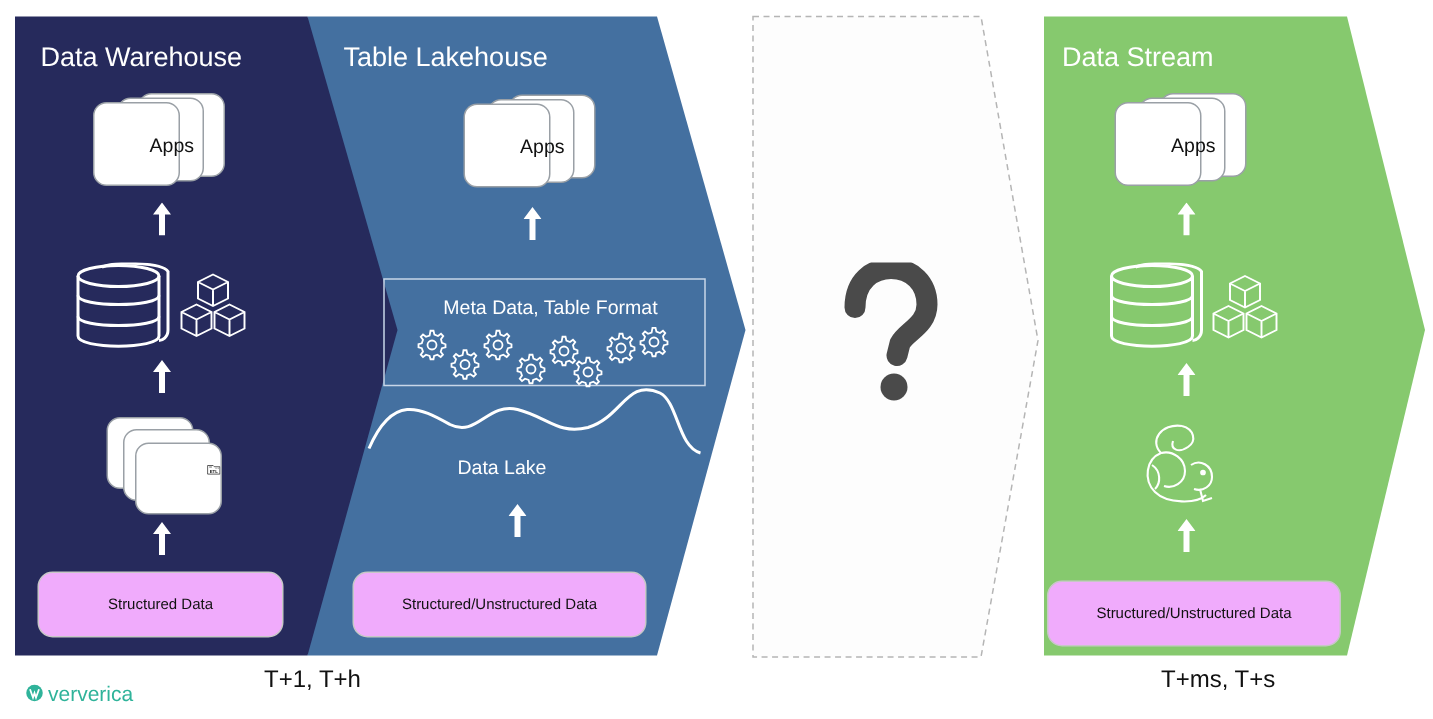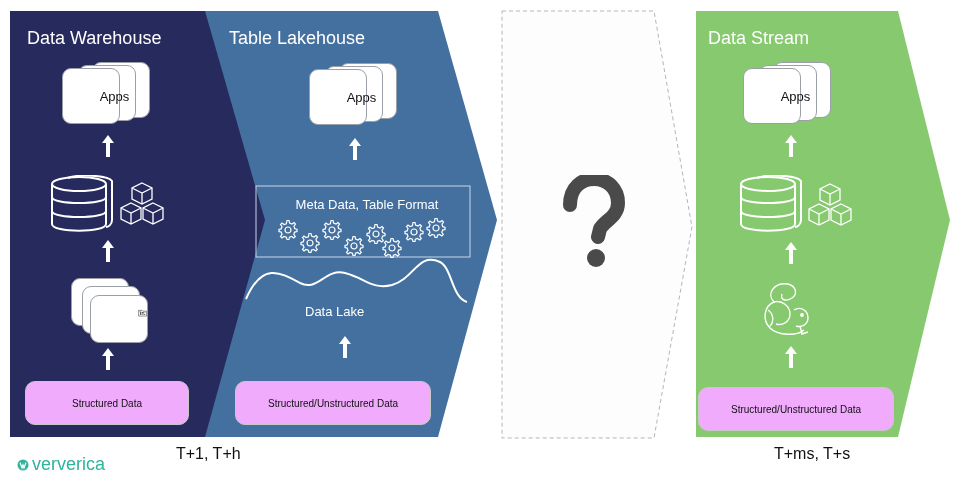--- a/index.html
+++ b/index.html
@@ -167,14 +167,14 @@
 </svg>
 
 <div class="label" style="left:176px;top:445px;">T+1, T+h</div>
 <div class="label" style="left:774px;top:445px;">T+ms, T+s</div>
 
 <div class="abs" style="left:17px;top:454px;display:flex;align-items:center;gap:3px;">
   <svg width="12" height="12" viewBox="0 0 12 12">
     <circle cx="6" cy="6" r="5.5" fill="#2fb39a"></circle>
     <path d="M3,3.5 L5,9 L6,6 L7,9 L9,3.5" fill="none" stroke="#fff" stroke-width="1.2"></path>
   </svg>
-  <span style="color:#2fb39a;font-size:18px;">ververica</span>
+  <span style="color:#2fb39a;font-size:14px;">ververica</span>
 </div>
 
 </body></html>

